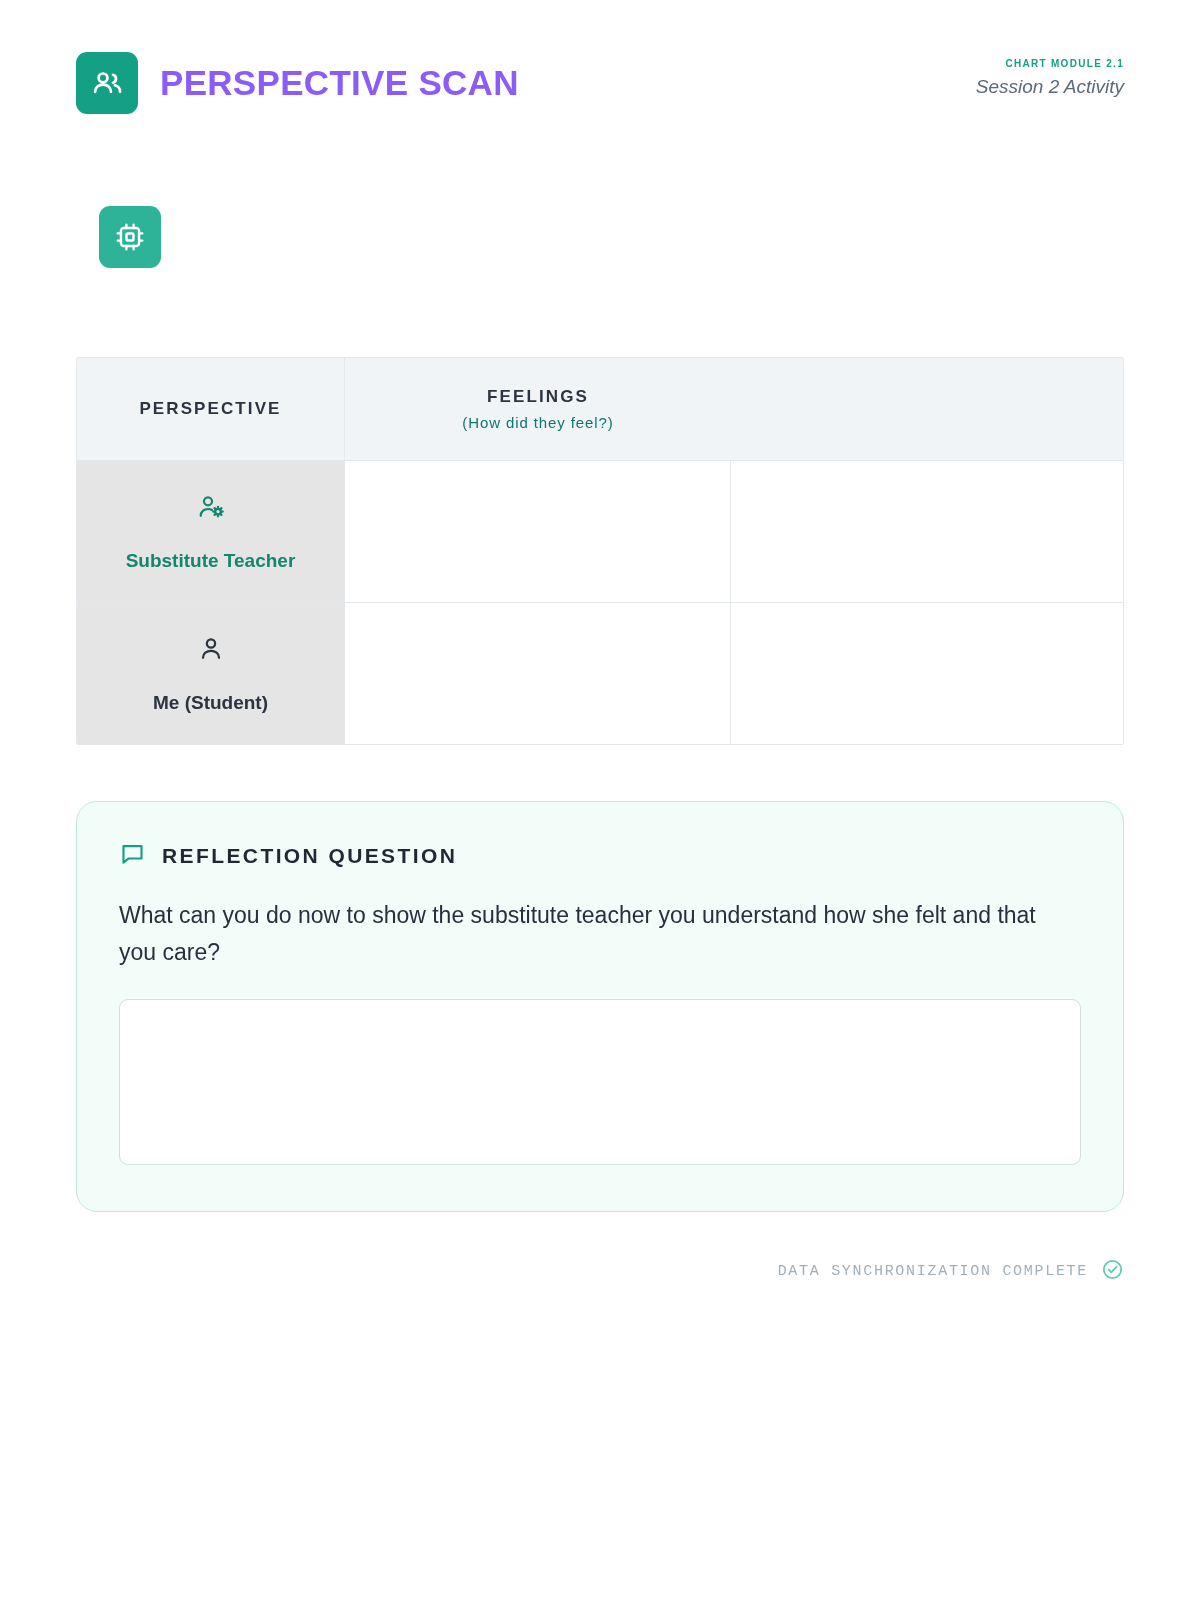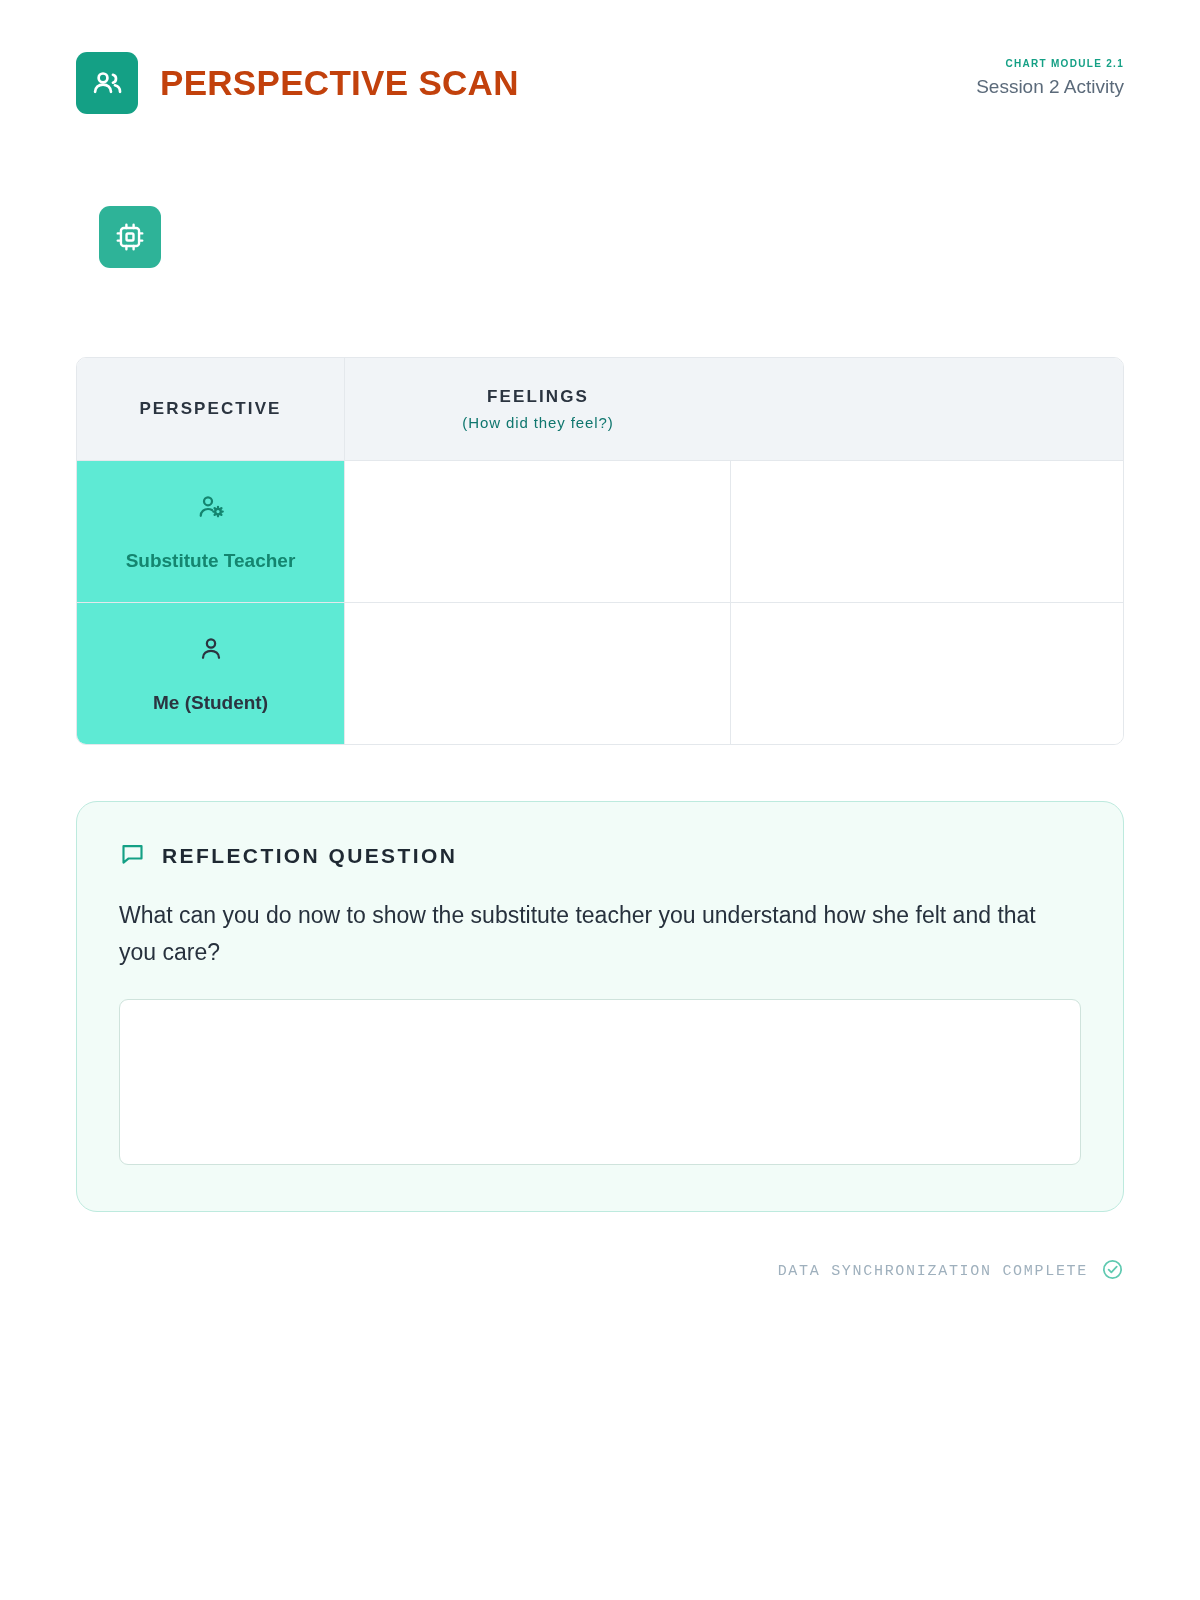--- a/index.html
+++ b/index.html
@@ -40,37 +40,38 @@
     background: #14a085;
     display: flex;
     align-items: center;
     justify-content: center;
     flex: none;
   }
   .brand-title {
     font-size: 35px;
     font-weight: bold;
     letter-spacing: 0.3px;
-    color: #c2410c;
+    color: #8b5cf6;
     margin: 0;
     white-space: nowrap;
   }
   .header-meta {
     text-align: right;
     padding-top: 6px;
   }
   .meta-module {
     font-size: 10px;
     font-weight: bold;
     letter-spacing: 1.3px;
     color: #14a085;
     text-transform: uppercase;
   }
   .meta-session {
     font-size: 19px;
+    font-style: italic;
     color: #5b6a7a;
     margin-top: 7px;
     text-align: center;
   }
 
   
   .chip-row {
     margin-top: 92px;
     padding-left: 23px;
   }
@@ -81,21 +82,21 @@
     background: #2eb398;
     display: flex;
     align-items: center;
     justify-content: center;
   }
 
   
   .scan-table {
     margin-top: 89px;
     border: 1px solid #e4e8ec;
-    border-radius: 10px;
+    border-radius: 2px;
     overflow: hidden;
     background: #ffffff;
   }
   .row {
     display: flex;
   }
   .row.head {
     background: #f1f4f7;
   }
   .cell {
@@ -129,21 +130,21 @@
     color: #0f766e;
   }
 
   .row.body {
     border-top: 1px solid #e4e8ec;
   }
   .row.body .cell {
     height: 141px;
   }
   .persona {
-    background: #5eead4;
+    background: #e5e5e5;
     display: flex;
     flex-direction: column;
     align-items: center;
     justify-content: center;
     gap: 24px;
   }
   .persona-label {
     font-size: 19px;
     font-weight: bold;
   }

